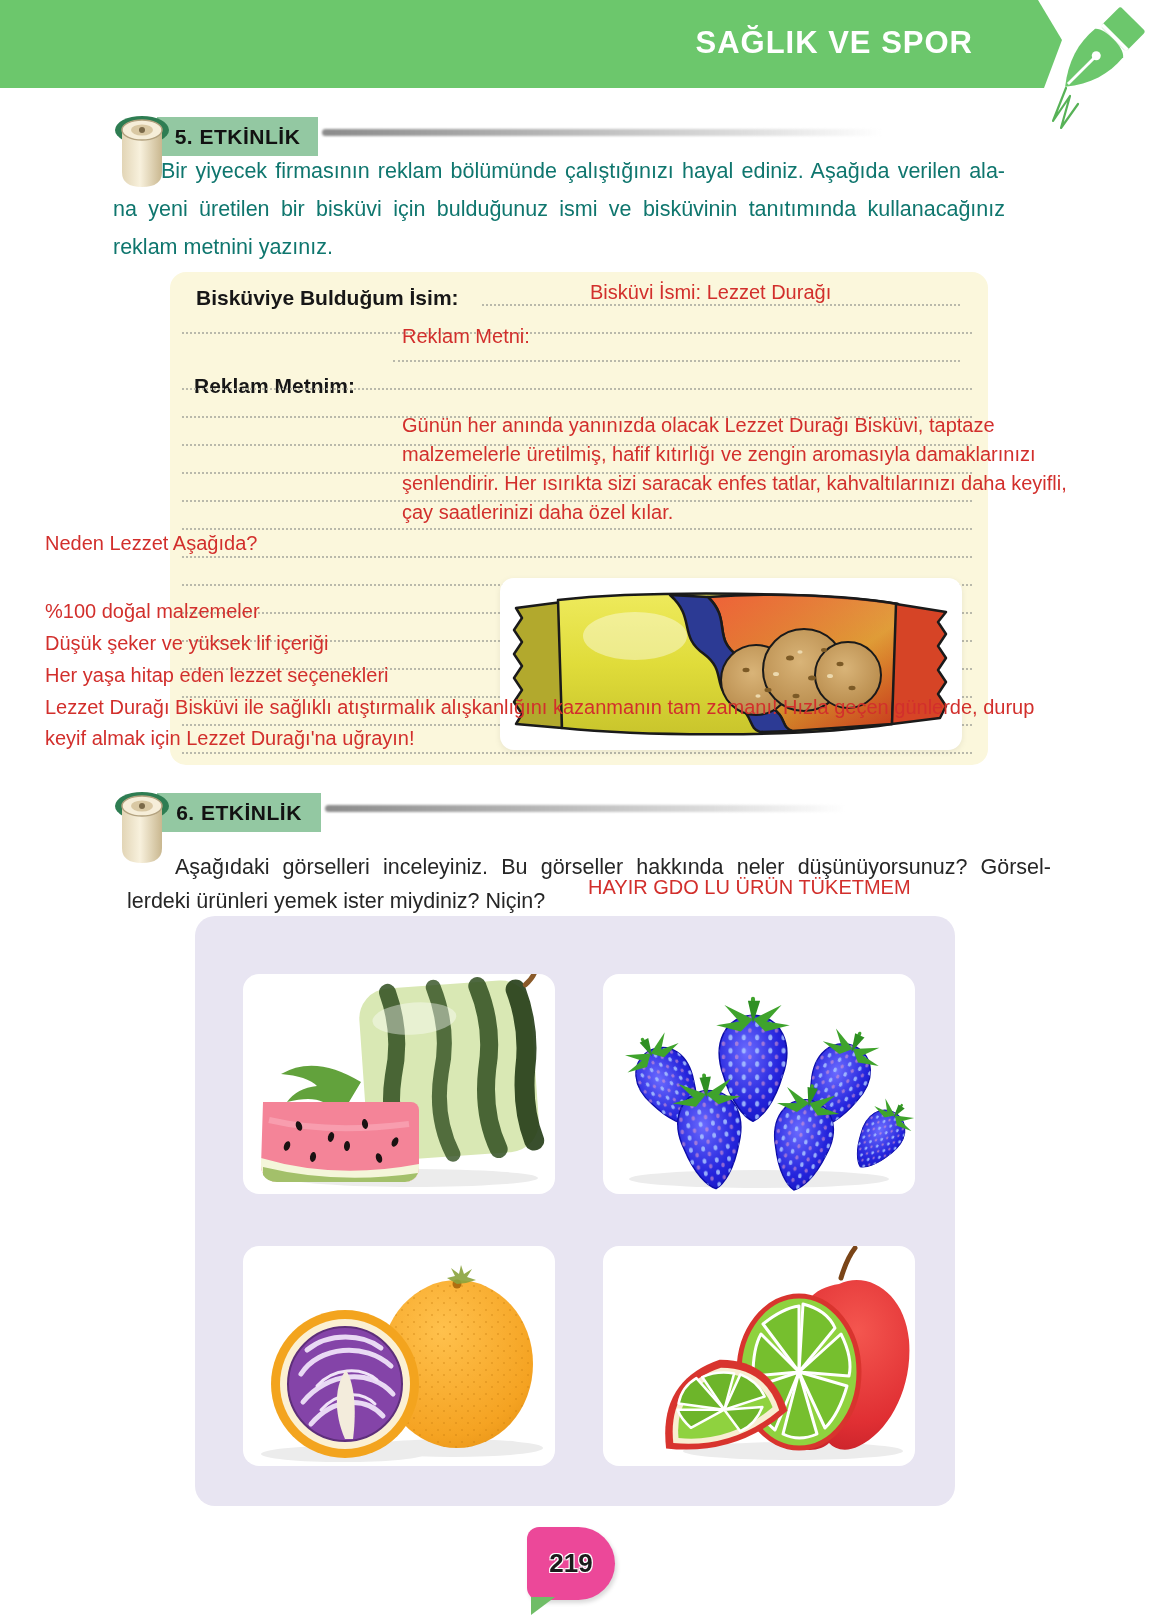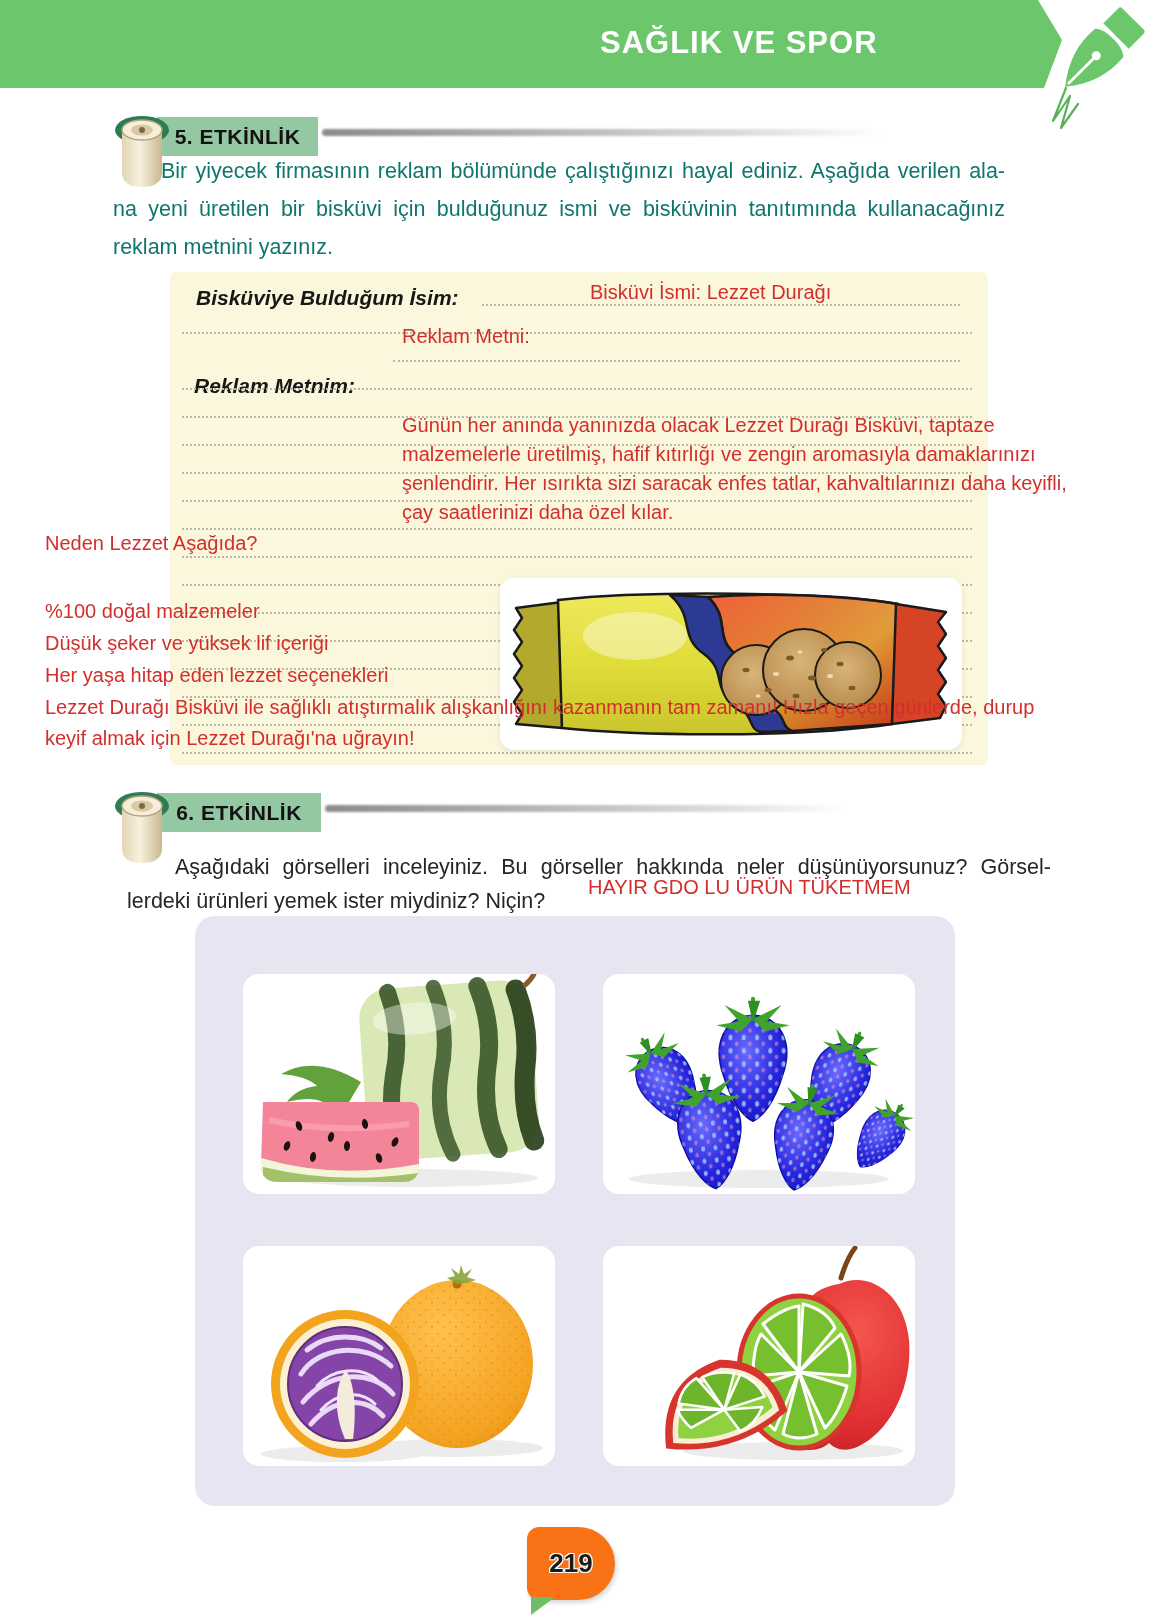--- a/index.html
+++ b/index.html
@@ -3,52 +3,52 @@
 <meta charset="utf-8">
 <style>
   html,body{margin:0;padding:0;background:#ffffff;}
   .page{position:relative;width:1151px;height:1624px;background:#fff;overflow:hidden;
         font-family:"Liberation Sans",sans-serif;color:#222;}
   .abs{position:absolute;}
 
   
   .banner{left:0;top:0;width:1151px;height:88px;background:#6cc76c;
           clip-path:polygon(0 0,1038px 0,1062px 40px,1044px 88px,0 88px);}
-  .banner-title{left:600px;top:25px;width:373px;text-align:left;color:#fff;
+  .banner-title{left:600px;top:25px;width:373px;text-align:right;color:#fff;
                 font-size:31px;font-weight:bold;letter-spacing:1px;}
 
   
   .act-label{background:#93c8a2;display:flex;align-items:center;justify-content:center;
              font-size:21px;font-weight:bold;color:#121212;letter-spacing:.5px;z-index:3;}
   .smear{height:7px;border-radius:4px;filter:blur(1.2px);
          background:linear-gradient(to right,#8b8b8b,#b5b5b5 40%,#dcdcdc 75%,rgba(255,255,255,0));}
 
   .body-text{font-size:21.5px;line-height:38px;color:#0f766e;}
   .jline{display:block;text-align:justify;text-align-last:justify;}
   .nline{display:block;}
   .indent{text-indent:48px;}
 
   
-  .form{left:170px;top:272px;width:818px;height:493px;background:#fbf7dc;border-radius:6px;font-style:italic;}
+  .form{left:170px;top:272px;width:818px;height:493px;background:#fbf7dc;border-radius:16px;}
   .dot{position:absolute;height:0;border-top:2px dotted #b9b9ab;}
   .flabel{position:absolute;font-size:21px;font-weight:bold;color:#171717;}
   .biscuit-card{position:absolute;left:330px;top:306px;width:462px;height:172px;background:#fff;
                 border-radius:14px;box-shadow:0 2px 6px rgba(0,0,0,.08);}
 
   .red{color:#d22f2c;font-size:20px;white-space:nowrap;z-index:5;}
 
   
   .q-text{font-size:21.5px;line-height:34px;color:#262626;}
 
   .panel{left:195px;top:916px;width:760px;height:590px;background:#e8e5f2;border-radius:20px;}
   .photo-card{position:absolute;width:312px;height:220px;background:#fff;border-radius:16px;overflow:hidden;}
   .photo-card svg{display:block;width:100%;height:100%;}
 
   
-  .bubble{left:527px;top:1527px;width:88px;height:73px;background:#f97316;
+  .bubble{left:527px;top:1527px;width:88px;height:73px;background:#ec4899;
           border-radius:14px 42px 42px 14px;display:flex;align-items:center;justify-content:center;
           box-shadow:2px 3px 4px rgba(0,0,0,.15);z-index:2;}
   .bubble:after{content:"";position:absolute;left:4px;bottom:-15px;width:0;height:0;
                 border-top:18px solid #70bd67;border-right:24px solid transparent;}
   .bubble-num{font-size:26px;font-weight:bold;color:#1b1b1b;
               text-shadow:-1px -1px 0 #fff,1px -1px 0 #fff,-1px 1px 0 #fff,1px 1px 0 #fff;}
 </style>
 </head>
 <body>
 

